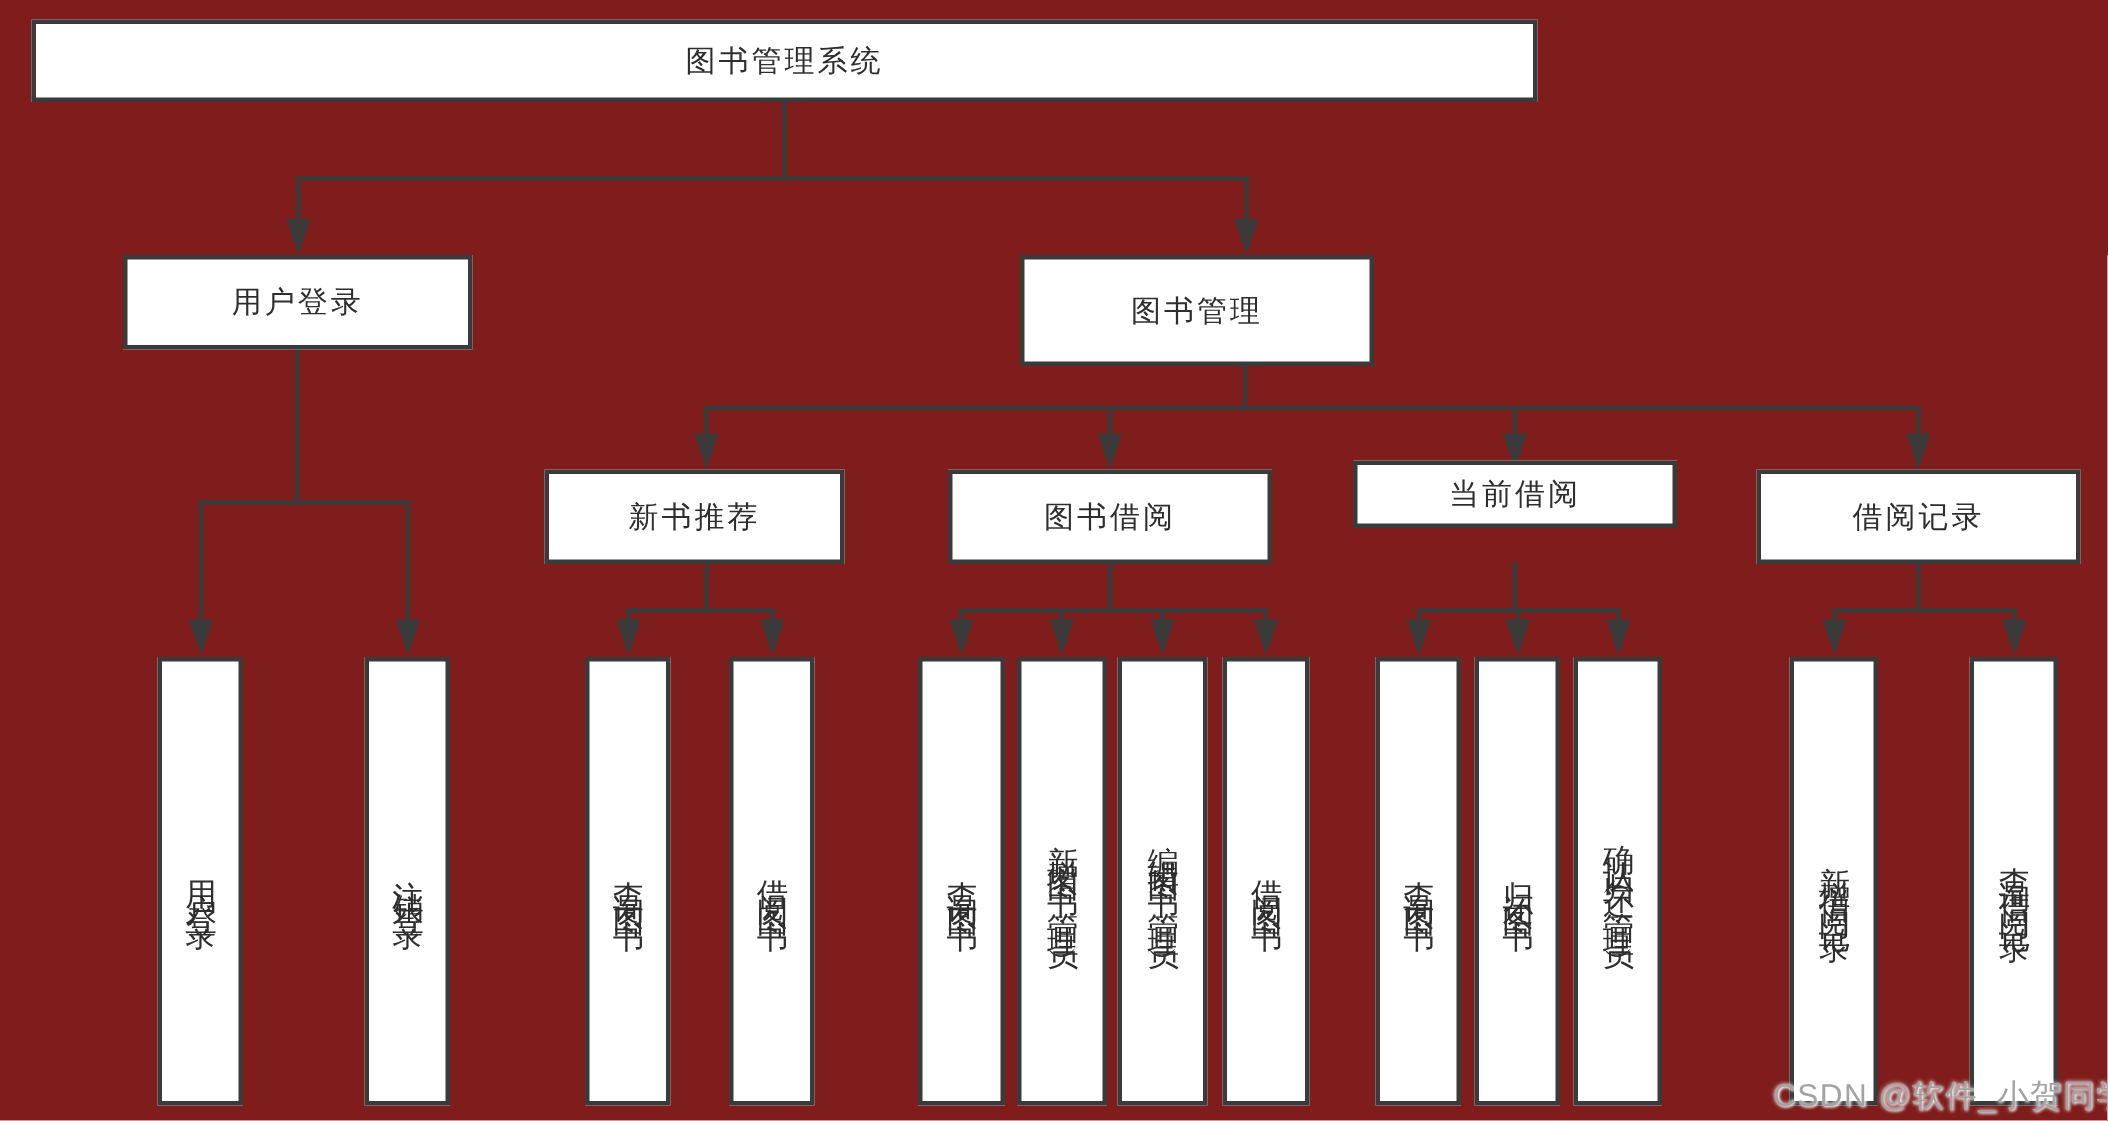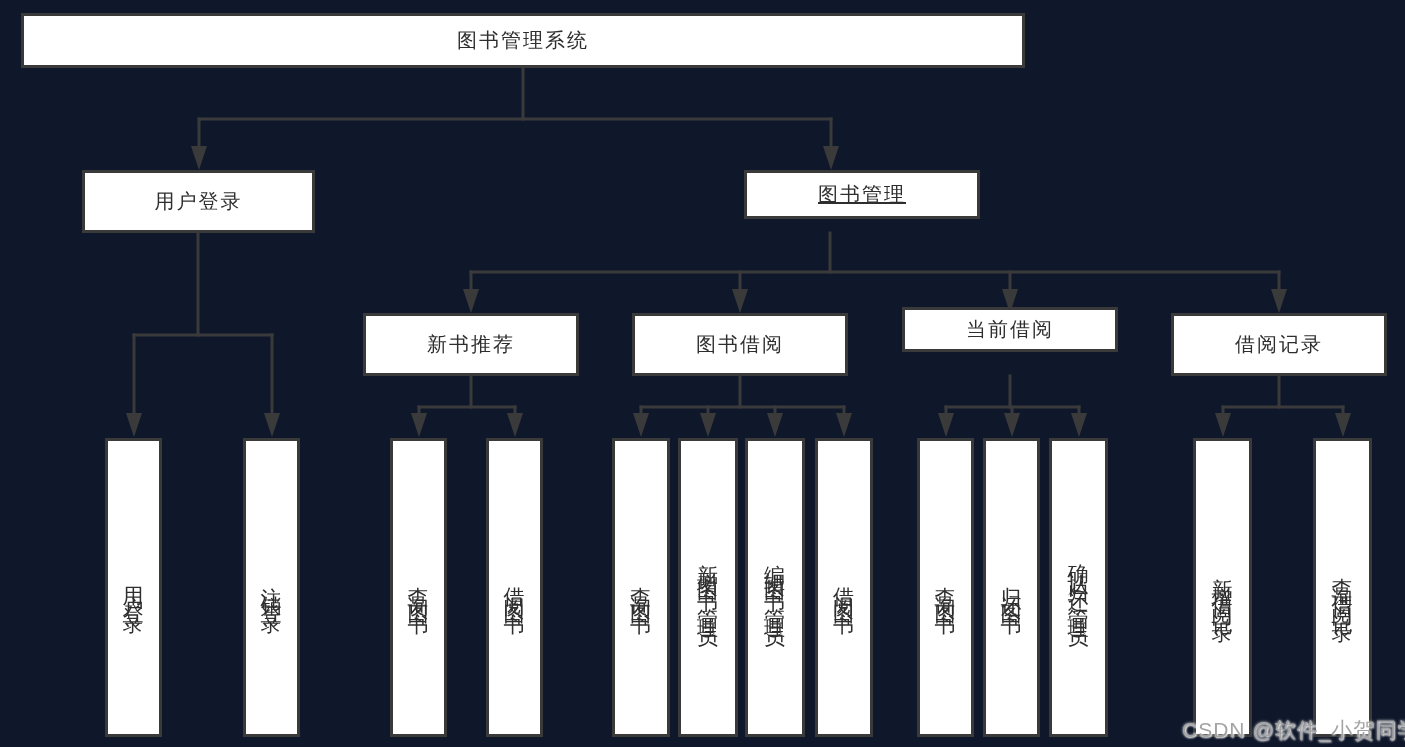--- a/index.html
+++ b/index.html
@@ -5,21 +5,21 @@
   html, body {
     margin: 0;
     padding: 0;
     background: #ffffff;
     font-family: "Liberation Sans", sans-serif;
   }
   .canvas {
     position: relative;
     width: 1405px;
     height: 747px;
-    background: #0f172a;
+    background: #7f1d1d;
     overflow: hidden;
   }
   .wires {
     position: absolute;
     left: 0;
     top: 0;
   }
   .box {
     position: absolute;
     box-sizing: border-box;
@@ -125,25 +125,25 @@
     </g>
   </svg>
 
   <div class="box hbox" style="left:21px; top:13px; width:1004px; height:55px;">
     <span>图书管理系统</span>
   </div>
 
   <div class="box hbox" style="left:82px; top:170px; width:233px; height:63px;">
     <span>用户登录</span>
   </div>
-  <div class="box hbox" style="left:744px; top:170px; width:236px; height:49px;text-decoration:underline;">
+  <div class="box hbox" style="left:680px; top:170px; width:236px; height:74px;">
     <span>图书管理</span>
   </div>
 
-  <div class="box hbox" style="left:363px; top:313px; width:216px; height:63px;">
+  <div class="box hbox" style="left:363px; top:313px; width:200px; height:63px;">
     <span>新书推荐</span>
   </div>
   <div class="box hbox" style="left:632px; top:313px; width:216px; height:63px;justify-content:center;">
     <span>图书借阅</span>
   </div>
   <div class="box hbox" style="left:902px; top:307px; width:216px; height:45px;font-family:Liberation Serif, serif;">
     <span>当前借阅</span>
   </div>
   <div class="box hbox" style="left:1171px; top:313px; width:216px; height:63px;">
     <span>借阅记录</span>

